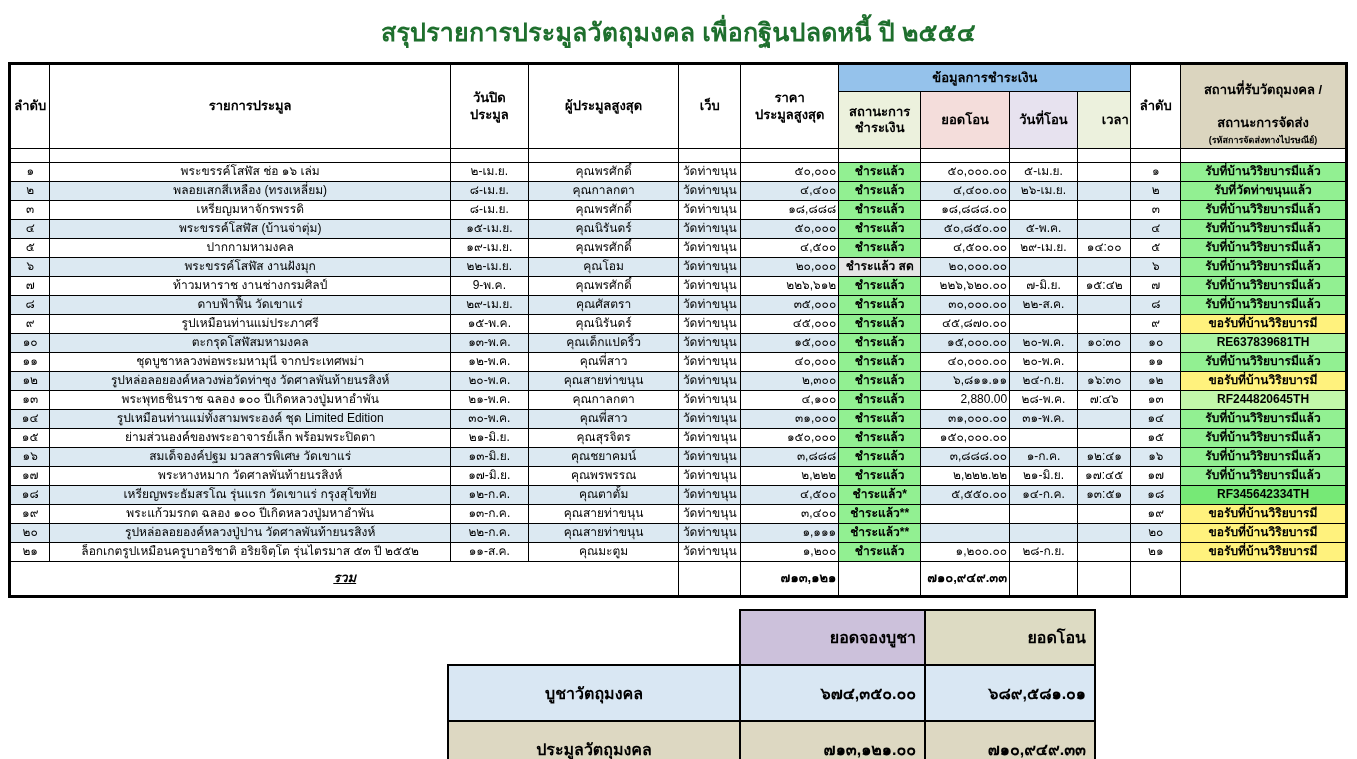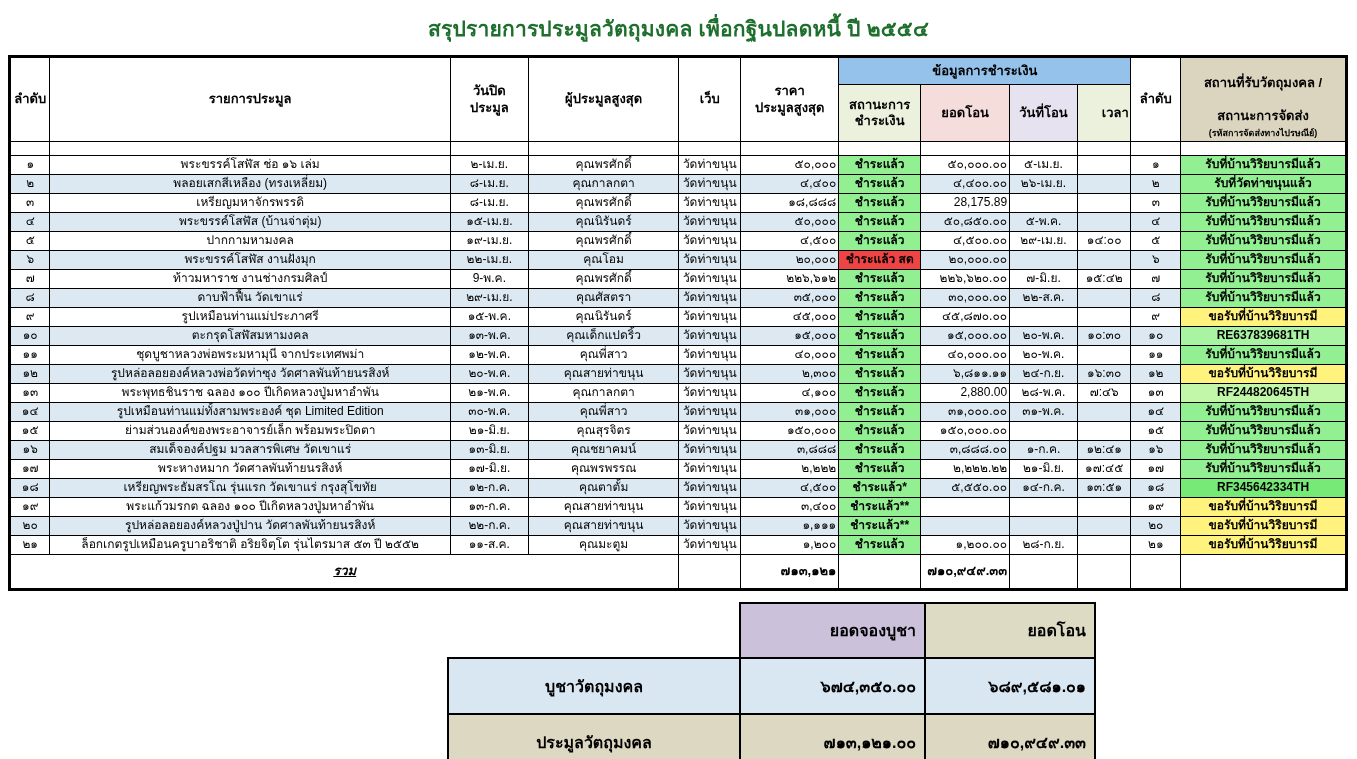--- a/index.html
+++ b/index.html
@@ -2,21 +2,21 @@
 <html><head>
 <meta charset="utf-8">
 <style>
   html,body{margin:0;padding:0;background:#fff;}
   body{
     width:1357px;height:759px;overflow:hidden;
     font-family:"Liberation Sans","DejaVu Sans",sans-serif;
     color:#000;
   }
   .title{
-    text-align:center;font-size:21px;font-weight:bold;
+    text-align:center;font-size:25px;font-weight:bold;
     padding-top:12px;padding-bottom:10px;color:#1E6F2D;
     letter-spacing:.2px;
   }
   table{border-collapse:collapse;table-layout:fixed;}
   table.main{
     margin-left:8px;width:1340px;
     border:3px solid #000;
   }
   table.main th, table.main td{
     border:1px solid #000;
@@ -151,21 +151,21 @@
     <td class="c-dest" style="background: rgb(146, 240, 146);">รับที่วัดท่าขนุนแล้ว</td>
   </tr>
       <tr class="data-row">
     <td class="c-no">๓</td>
     <td class="c-item">เหรียญมหาจักรพรรดิ</td>
     <td class="c-close">๘-เม.ย.</td>
     <td class="c-bidder">คุณพรศักดิ์</td>
     <td class="c-web">วัดท่าขนุน</td>
     <td class="c-price">๑๘,๘๘๘</td>
     <td class="c-status" style="background: rgb(146, 240, 146);">ชำระแล้ว</td>
-    <td class="c-amount">28,175.89</td>
+    <td class="c-amount">๑๘,๘๘๘.๐๐</td>
     <td class="c-tdate"></td>
     <td class="c-time"></td>
     <td class="c-no2">๓</td>
     <td class="c-dest" style="background: rgb(146, 240, 146);">รับที่บ้านวิริยบารมีแล้ว</td>
   </tr>
       <tr class="data-row stripe">
     <td class="c-no">๔</td>
     <td class="c-item">พระขรรค์โสฬัส (บ้านจ่าตุ่ม)</td>
     <td class="c-close">๑๕-เม.ย.</td>
     <td class="c-bidder">คุณนิรันดร์</td>
@@ -192,21 +192,21 @@
     <td class="c-no2">๕</td>
     <td class="c-dest" style="background: rgb(146, 240, 146);">รับที่บ้านวิริยบารมีแล้ว</td>
   </tr>
       <tr class="data-row stripe">
     <td class="c-no">๖</td>
     <td class="c-item">พระขรรค์โสฬัส งานฝังมุก</td>
     <td class="c-close">๒๒-เม.ย.</td>
     <td class="c-bidder">คุณโอม</td>
     <td class="c-web">วัดท่าขนุน</td>
     <td class="c-price">๒๐,๐๐๐</td>
-    <td class="c-status" style="background: #ef4444;">ชำระแล้ว สด</td>
+    <td class="c-status" style="background: #e5e5e5;">ชำระแล้ว สด</td>
     <td class="c-amount">๒๐,๐๐๐.๐๐</td>
     <td class="c-tdate"></td>
     <td class="c-time"></td>
     <td class="c-no2">๖</td>
     <td class="c-dest" style="background: rgb(146, 240, 146);">รับที่บ้านวิริยบารมีแล้ว</td>
   </tr>
       <tr class="data-row">
     <td class="c-no">๗</td>
     <td class="c-item">ท้าวมหาราช งานช่างกรมศิลป์</td>
     <td class="c-close">9-พ.ค.</td>

